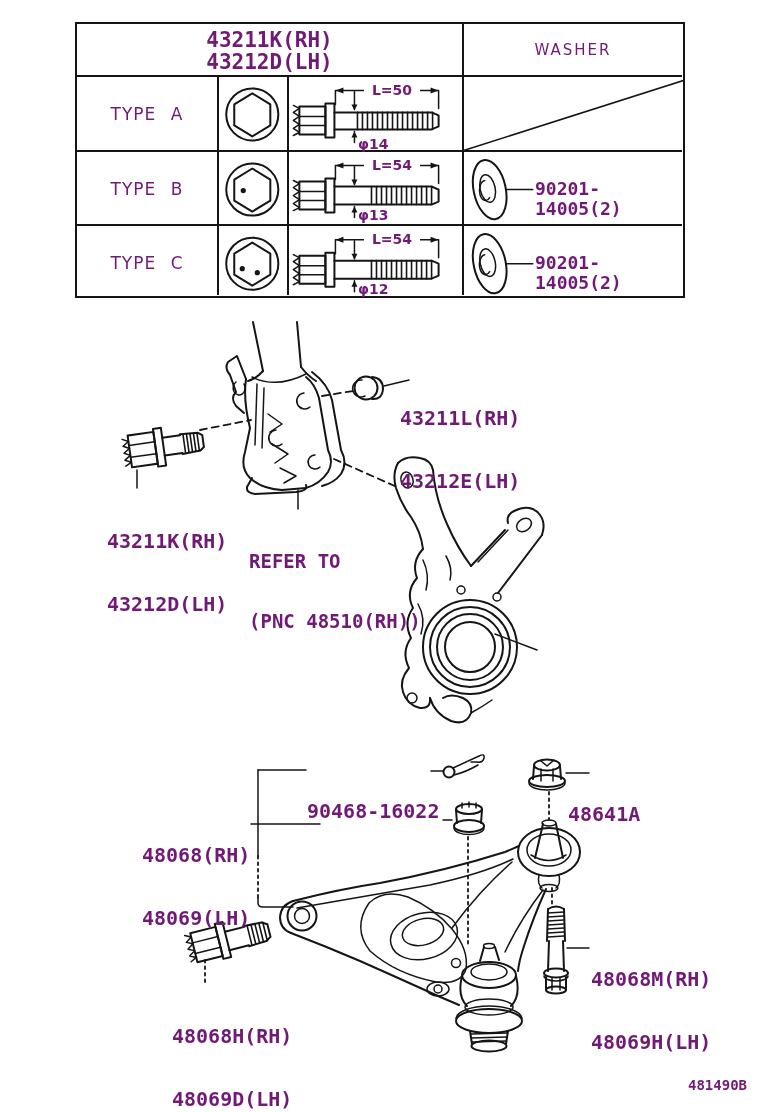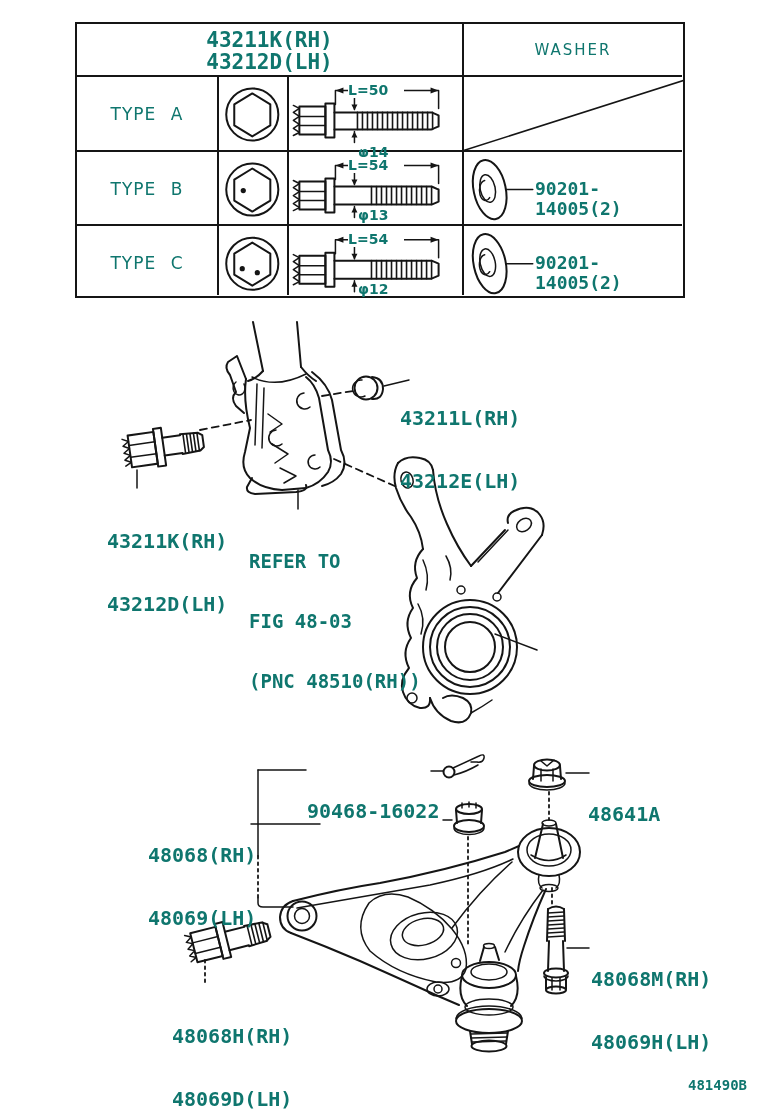--- a/index.html
+++ b/index.html
@@ -1,29 +1,29 @@
 <!DOCTYPE html>
 <html><head>
 <meta charset="utf-8">
 <style>
   html,body{margin:0;padding:0;background:#fff;}
   .page{position:relative;width:760px;height:1112px;background:#ffffff;overflow:hidden;
-        font-family:"DejaVu Sans Mono",monospace;color:#0f766e;}
+        font-family:"DejaVu Sans Mono",monospace;color:#701a75;}
   
   .tbl{position:absolute;left:75px;top:22px;width:610px;height:276px;border:2.5px solid #151515;box-sizing:border-box;}
   .hl,.vl{position:absolute;background:#151515;}
   .hl{height:2px;}
   .vl{width:2px;}
   .th-part{position:absolute;left:0;top:5px;width:385px;text-align:center;
            font:700 21px/22px "DejaVu Sans Mono",monospace;letter-spacing:0;}
   .th-washer{position:absolute;left:385px;top:0;width:222px;height:51px;display:flex;align-items:center;justify-content:center;
            font:400 15px/16px "DejaVu Sans",sans-serif;letter-spacing:2px;}
   .type-lbl{position:absolute;left:0;width:140px;text-align:center;
            font:500 17px/18px "DejaVu Sans",sans-serif;letter-spacing:1px;word-spacing:8px;}
-  .dim-l{position:absolute;left:271px;width:56px;background:#fff;
+  .dim-l{position:absolute;left:287px;width:56px;text-align:center;background:#fff;
            font:700 14px/16px "DejaVu Sans",sans-serif;}
   .dim-d{position:absolute;left:281px;width:46px;text-align:left;
            font:700 14px/16px "DejaVu Sans",sans-serif;}
   .washer-part{position:absolute;left:458px;font:700 18px/20px "DejaVu Sans Mono",monospace;}
   .tbl-art{position:absolute;left:0;top:0;width:100%;height:100%;}
   
   .diagram{position:absolute;left:0;top:0;width:760px;height:1112px;}
   svg path,svg circle,svg ellipse,svg polygon,svg line{stroke:#151515;stroke-width:2;fill:none;stroke-linecap:round;stroke-linejoin:round;}
   svg .fillk{fill:#151515;stroke:none;}
   svg .thin{stroke-width:1.5;}
@@ -131,21 +131,21 @@
       </g>
       <g>
         <ellipse cx="412" cy="239" rx="16" ry="30" transform="rotate(-12 412 239)"></ellipse>
         <ellipse class="thin" cx="410" cy="238" rx="7.5" ry="14" transform="rotate(-12 410 238)"></ellipse>
         <path class="thin" d="M407,230 a6,10 0 1 0 5,17"></path>
         <path class="thin" d="M428,239 L455,239"></path>
       </g>
     </svg>
 
     <div class="dim-l" style="top:58px">L=50</div>
-    <div class="dim-d" style="top:120px">φ14</div>
+    <div class="dim-d" style="top:112px">φ14</div>
     <div class="dim-l" style="top:133px">L=54</div>
     <div class="dim-d" style="top:183px">φ13</div>
     <div class="dim-l" style="top:207px">L=54</div>
     <div class="dim-d" style="top:257px">φ12</div>
 
     <div class="washer-part" style="top:155px">90201-14005(2)</div>
     <div class="washer-part" style="top:229px">90201-14005(2)</div>
   </div>
 
   <svg class="diagram" viewBox="0 0 760 1112">
@@ -321,34 +321,33 @@
     <div>43212E(LH)</div>
   </div>
 
   <div class="lbl" style="left:107px;top:489px">
     <div>43211K(RH)</div>
     <div>43212D(LH)</div>
   </div>
 
   <div class="lbl small" style="left:249px;top:511px">
     <div>REFER TO</div>
-    <div>FIG 48-03</div>
     <div>(PNC 48510(RH))</div>
   </div>
 
 
   <div class="lbl" style="left:307px;top:759px">
     <div>90468-16022</div>
   </div>
 
-  <div class="lbl" style="left:588px;top:762px">
+  <div class="lbl" style="left:568px;top:762px">
     <div>48641A</div>
   </div>
 
-  <div class="lbl" style="left:148px;top:803px">
+  <div class="lbl" style="left:142px;top:803px">
     <div>48068(RH)</div>
     <div>48069(LH)</div>
   </div>
 
 
   <div class="lbl" style="left:591px;top:927px">
     <div>48068M(RH)</div>
     <div>48069H(LH)</div>
   </div>
 

